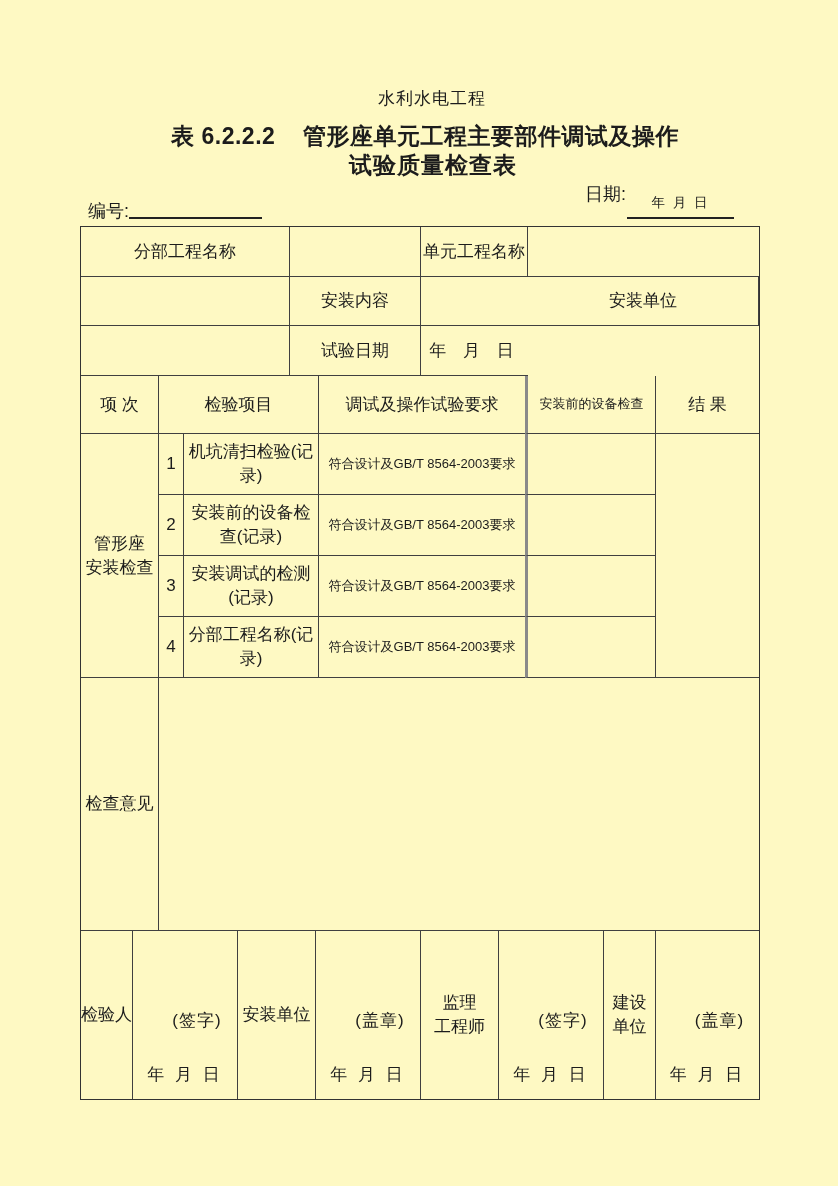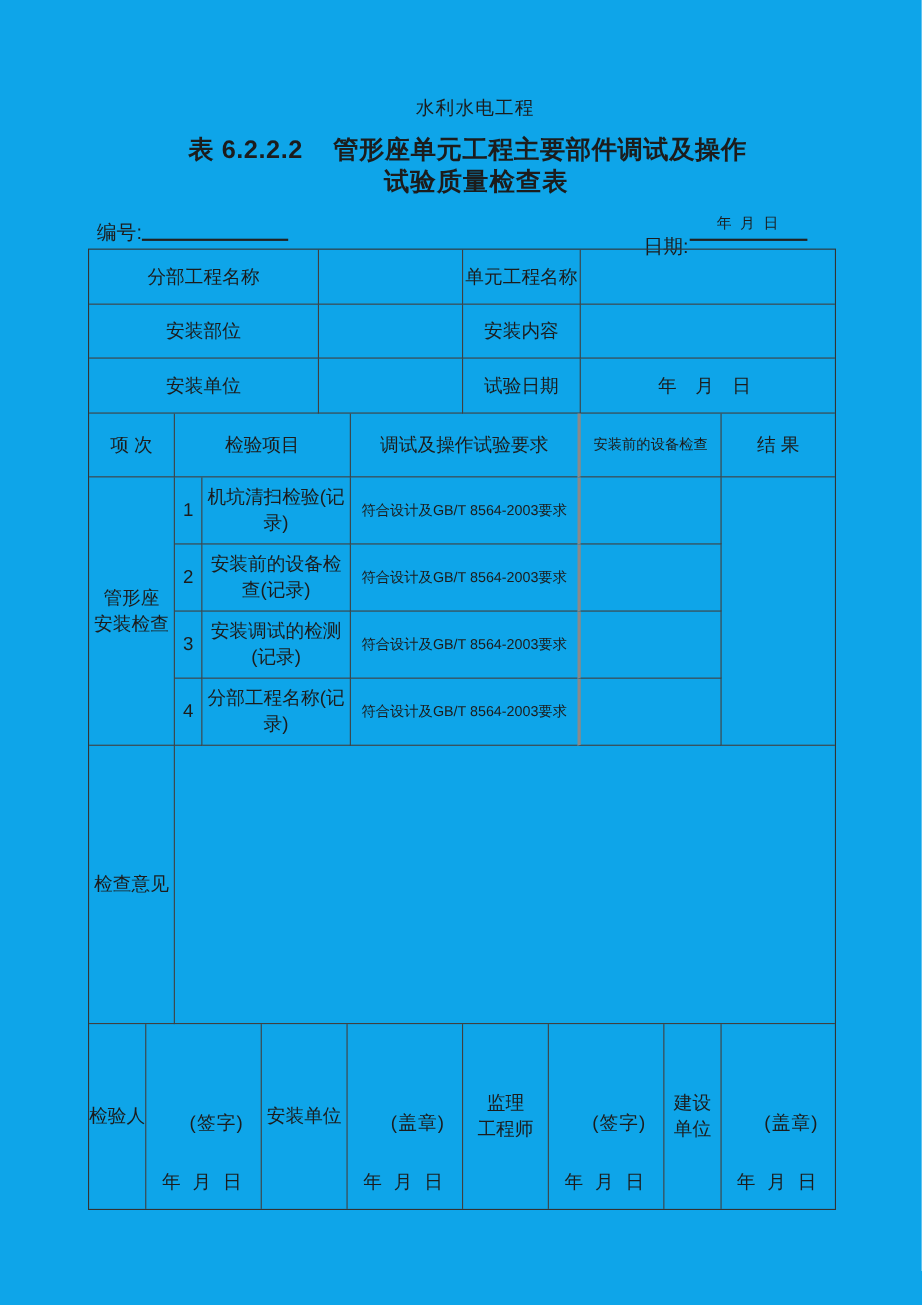--- a/index.html
+++ b/index.html
@@ -1,34 +1,34 @@
 <!DOCTYPE html>
 <html><head>
 <meta charset="utf-8">
 <style>
   html,body{margin:0;padding:0;background:#ffffff;}
   body{
     width:838px;height:1186px;position:relative;
     font-family:"Liberation Sans","DejaVu Sans",sans-serif;
     color:#1c1c1c;
   }
-  .page{position:absolute;inset:0;background:#0ea5e9;}
+  .page{position:absolute;inset:0;background:#fef9c3;}
 
   
   .subtitle{position:absolute;top:87px;left:13px;width:838px;text-align:center;
     font-size:17px;letter-spacing:1px;}
   .title1{position:absolute;top:121px;left:6px;width:838px;text-align:center;
     font-size:23px;font-weight:bold;letter-spacing:0.5px;white-space:pre;}
   .title2{position:absolute;top:150px;left:14px;width:838px;text-align:center;
     font-size:23px;font-weight:bold;letter-spacing:1px;}
 
   
   .meta-label{position:absolute;font-size:18px;}
   .serial-label{left:88px;top:199px;}
-  .date-label{left:585px;top:212px;}
+  .date-label{left:585px;top:182px;}
   .serial-blank{position:absolute;left:129px;top:196px;width:133px;height:21px;
     border-bottom:2px solid #222;}
   .date-blank{position:absolute;left:627px;top:196px;width:107px;height:21px;
     border-bottom:2px solid #222;text-align:center;font-size:13.5px;}
   .date-blank span{position:relative;top:-2px;letter-spacing:2px;}
 
   
   .tbl{position:absolute;left:80px;top:226px;width:678px;height:872px;
     border:1px solid #333;}
   .cell{box-sizing:border-box;display:flex;align-items:center;justify-content:center;
@@ -77,21 +77,20 @@
   <div class="date-blank"><span>年  月  日</span></div>
 
   <div class="tbl">
 
     <div class="grid-info">
       <div class="cell">分部工程名称</div>
       <div class="cell"></div>
       <div class="cell">单元工程名称</div>
       <div class="cell lc"></div>
 
-      <div class="cell">安装部位</div>
       <div class="cell"></div>
       <div class="cell">安装内容</div>
       <div class="cell lc"></div>
 
       <div class="cell">安装单位</div>
       <div class="cell"></div>
       <div class="cell">试验日期</div>
       <div class="cell lc wide-sp">年   月   日</div>
     </div>
 

